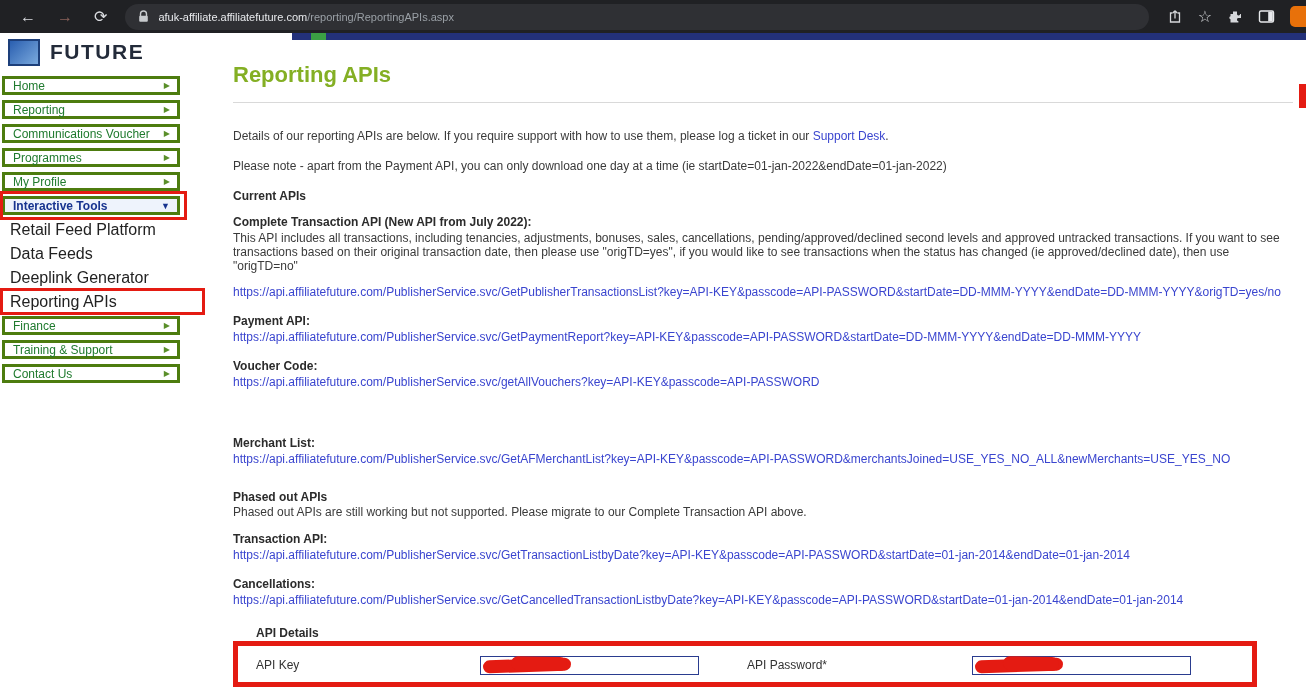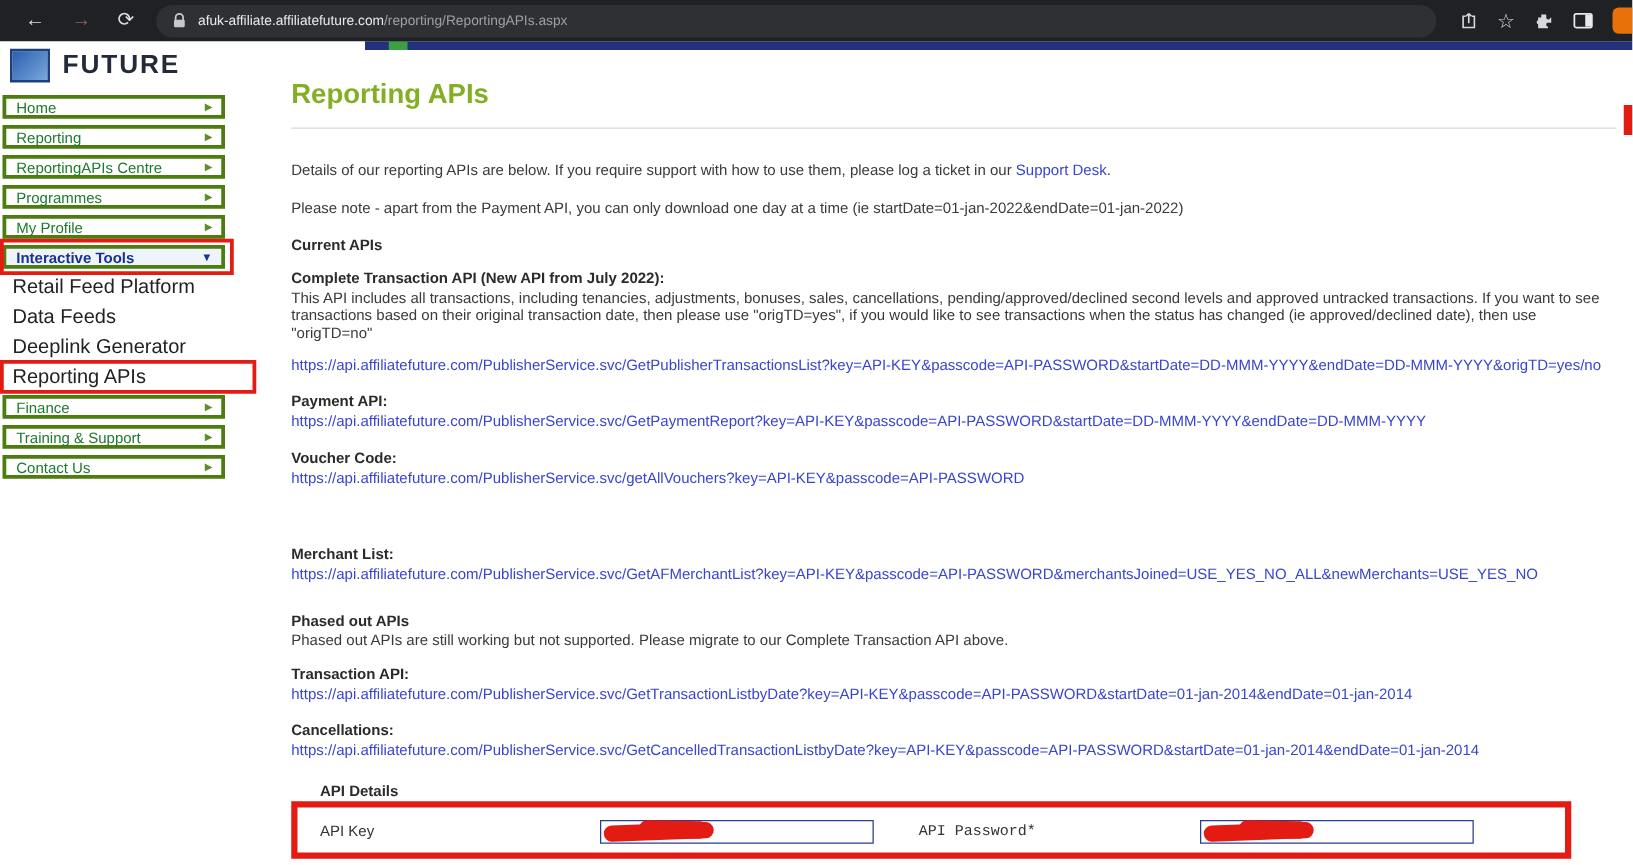--- a/index.html
+++ b/index.html
@@ -69,21 +69,21 @@
   .url-link { display:block; color:#3a45cf; text-decoration:none; margin-bottom:15px; cursor:pointer; word-break:break-all; }
   .gap-after { margin-bottom:24px;margin-top:47px; }
   .inline-link { color:#3a45cf; text-decoration:none; cursor:pointer; }
 
   
   .api-details { position:absolute; left:233px; top:626px; width:1026px; font-size:12px; z-index:3; }
   .api-details-title { font-weight:bold; color:#2b2b2b; margin:0 0 6px 23px; }
   .api-row { height:38px; background:#fff; display:flex; align-items:center; }
   .field-label { color:#333; }
   .label1 { margin-left:23px; width:224px; }
-  .label2 { margin-left:36px; width:225px;font-family:Liberation Mono, monospace; }
+  .label2 { margin-left:48px; width:225px; }
   .input-wrap { position:relative; display:inline-block; }
   .api-input { width:219px; height:19px; border:1px solid #2a3c8f; background:#fff; outline:none; padding:0 4px; font-size:11px; }
   .scribble {
     position:absolute; left:3px; top:3px; width:88px; height:13px;
     background:#e41b12; border-radius:7px; transform:rotate(-2deg);
   }
   .scribble::after {
     content:""; position:absolute; left:28px; top:-2px; width:56px; height:14px;
     background:#e41b12; border-radius:8px; transform:rotate(3deg);
   }
@@ -149,21 +149,21 @@
 <nav class="sidebar">
   <div class="menu-item">
     <span>Home</span>
     <span class="arrow">▶</span>
   </div>
   <div class="menu-item">
     <span>Reporting</span>
     <span class="arrow">▶</span>
   </div>
   <div class="menu-item">
-    <span>ReportingAPIs Centre</span>
+    <span>Communications Voucher</span>
     <span class="arrow">▶</span>
   </div>
   <div class="menu-item">
     <span>Programmes</span>
     <span class="arrow">▶</span>
   </div>
   <div class="menu-item">
     <span>My Profile</span>
     <span class="arrow">▶</span>
   </div>

